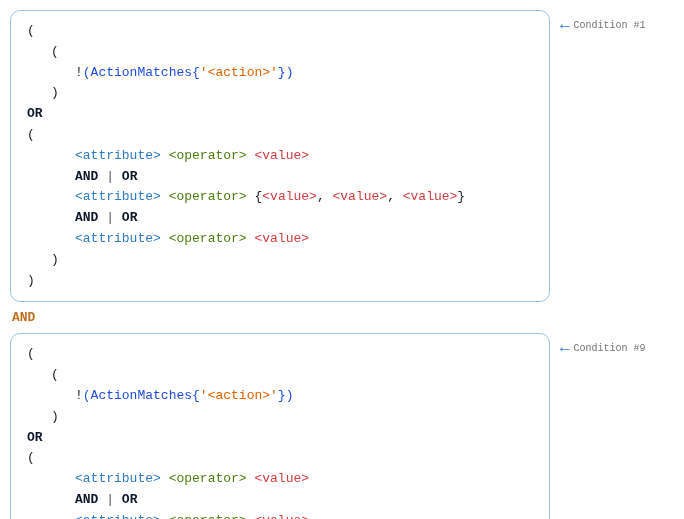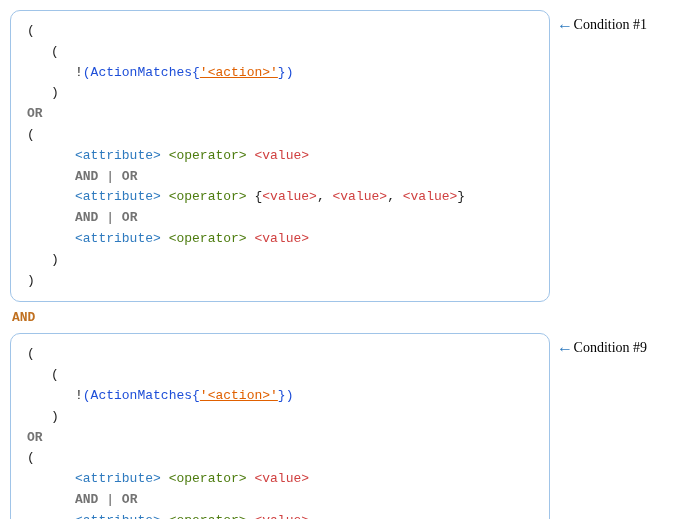--- a/index.html
+++ b/index.html
@@ -36,42 +36,42 @@
       white-space: nowrap;
     }
 
     .arrow {
       color: #2e7abf;
       font-size: 16px;
       margin-right: 4px;
     }
 
     .annotation-text {
-      color: #000000;
-      font-family: Liberation Serif, serif;
-      font-size: 14px;
+      color: #737373;
+      font-family: Liberation Mono, monospace;
+      font-size: 10px;
     }
 
     .and-separator {
       color: #c07020;
       font-family: 'Courier New', Courier, monospace;
       font-size: 13px;
       font-weight: bold;
       margin: 6px 0 8px 0;
       padding-left: 2px;
     }
 
     .line {
       line-height: 1.6;
     }
 
     .paren { color: #222222; }
-    .keyword { color: #737373; font-weight: bold; }
+    .keyword { color: #0f172a; font-weight: bold; }
     .function { color: #1d4ed8; }
-    .string { color: #e06000; text-decoration: underline; }
+    .string { color: #e06000; }
     .attribute { color: #2e7abf; margin-top: 40px; }
     .operator-kw { color: #4d7c0f; }
     .value { color: #d04040; margin-top: 32px; }
     .pipe { color: #555555; }
     .brace { color: #222222; }
     .indent1 { padding-left: 24px; }
     .indent2 { padding-left: 48px; }
   </style>
 </head>
 <body>

